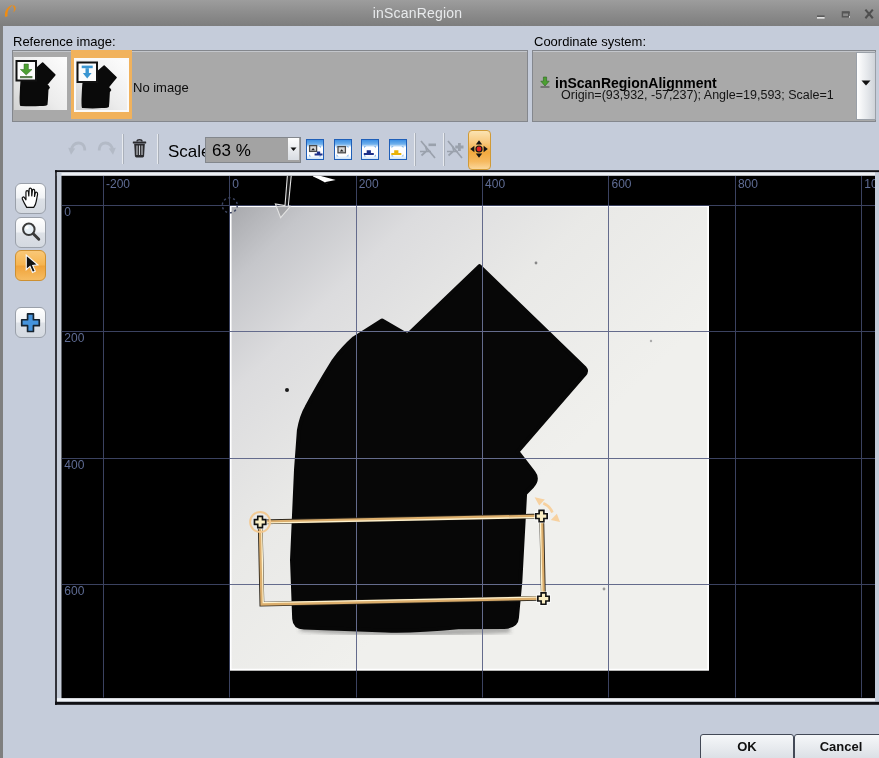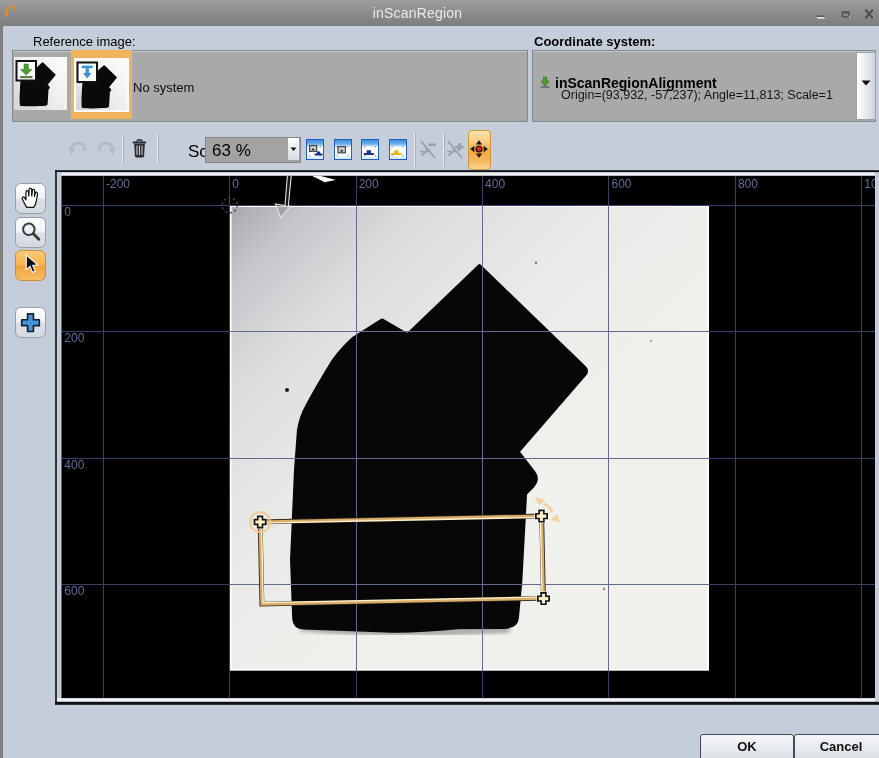--- a/index.html
+++ b/index.html
@@ -2,21 +2,21 @@
 <html><head>
 <meta charset="utf-8">
 <style>
   html,body{margin:0;padding:0;width:879px;height:758px;overflow:hidden;
     background:#c5ccda;font-family:"Liberation Sans",sans-serif;}
   .abs{position:absolute;}
   #titlebar{left:0;top:0;width:879px;height:26px;
     background:linear-gradient(#9d9d9d,#8e8e8e 45%,#7d7d7d);}
   #title{left:-22px;width:879px;text-align:center;top:5px;color:#e8eaec;font-size:14px;letter-spacing:.2px;}
   #leftborder{left:0;top:26px;width:3px;height:732px;background:#7f7f7f;}
-  .lbl{font-size:13px;color:#000;margin-left:20px;}
+  .lbl{font-size:13px;color:#000;}
   .panel{background:#a9a9a9;border:1px solid #84878d;box-shadow:inset 0 1px 0 #c3c6cb;}
   #refpanel{left:12px;top:50px;width:514px;height:70px;}
   #coordpanel{left:532px;top:50px;width:342px;height:70px;}
   .thumb{background:linear-gradient(225deg,#fdfdfd,#ececec 55%,#d2d2d2);}
   #sel{left:71px;top:50px;width:61px;height:69px;background:#f1b25c;}
   #noimage{left:133px;top:80px;font-size:13px;color:#0c0c0c;}
   #coordname{left:555px;top:74.5px;font-size:14px;font-weight:bold;color:#000;}
   #coordinfo{left:561px;top:88px;font-size:12.5px;color:#141414;}
   #coordbtn{left:856px;top:52px;width:18px;height:66px;
     background:linear-gradient(90deg,#ffffff,#e3e6ea 60%,#cfd3d9);border:1px solid #9aa0a8;}
@@ -55,32 +55,32 @@
   <rect x="7" y="15.4" width="7.6" height="1.7" fill="#5a5a5a"></rect>
   <rect x="7" y="17.1" width="7.6" height="1.5" fill="#eeeeee"></rect>
   <rect x="32.4" y="12" width="6.4" height="4.8" fill="none" stroke="#565656" stroke-width="1.4"></rect>
   <rect x="32.4" y="11.6" width="7.4" height="1.9" fill="#565656"></rect>
   <rect x="39" y="16.2" width="1" height="1.4" fill="#e8e8e8"></rect>
   <path d="M55.4 9.6 L62.8 18.2 M62.8 9.6 L55.4 18.2" stroke="#4f4f4f" stroke-width="2.1"></path>
 </svg>
 <div class="abs" id="leftborder"></div>
 
 <div class="abs lbl" style="left:13px;top:34px;">Reference image:</div>
-<div class="abs lbl" style="left:514px;top:34px;font-weight:bold;">Coordinate system:</div>
+<div class="abs lbl" style="left:534px;top:34px;">Coordinate system:</div>
 <div class="abs panel" id="refpanel"></div>
 <div class="abs panel" id="coordpanel"></div>
 <div class="abs" id="sel"></div>
 
 <div class="abs thumb" style="left:14px;top:57px;width:53px;height:53px;"></div>
 <div class="abs" style="left:74px;top:58px;width:55px;height:54px;background:#fafafa;"></div>
 <div class="abs thumb" style="left:76px;top:60px;width:51px;height:50px;"></div>
-<div class="abs" id="noimage">No system</div>
+<div class="abs" id="noimage">No image</div>
 
 <div class="abs" id="coordname">inScanRegionAlignment</div>
-<div class="abs" id="coordinfo">Origin=(93,932, -57,237); Angle=11,813; Scale=1</div>
+<div class="abs" id="coordinfo">Origin=(93,932, -57,237); Angle=19,593; Scale=1</div>
 <div class="abs" id="coordbtn">
     <svg width="12" height="8" viewBox="0 0 12 8">
       <path d="M1.5 1.5 L6 6.5 L10.5 1.5 Z" fill="#111"></path>
     </svg>
   </div>
 
 <svg class="abs" style="left:539px;top:76px" width="12" height="12" viewBox="0 0 12 12">
   <path d="M4.4 1 h3.2 v4.2 h2.6 L6 10 L1.8 5.2 h2.6 Z" fill="#4ca032" stroke="#2c6420" stroke-width=".6"></path>
   <rect x="1.5" y="10.2" width="9" height="1.6" fill="#666"></rect>
 </svg>

